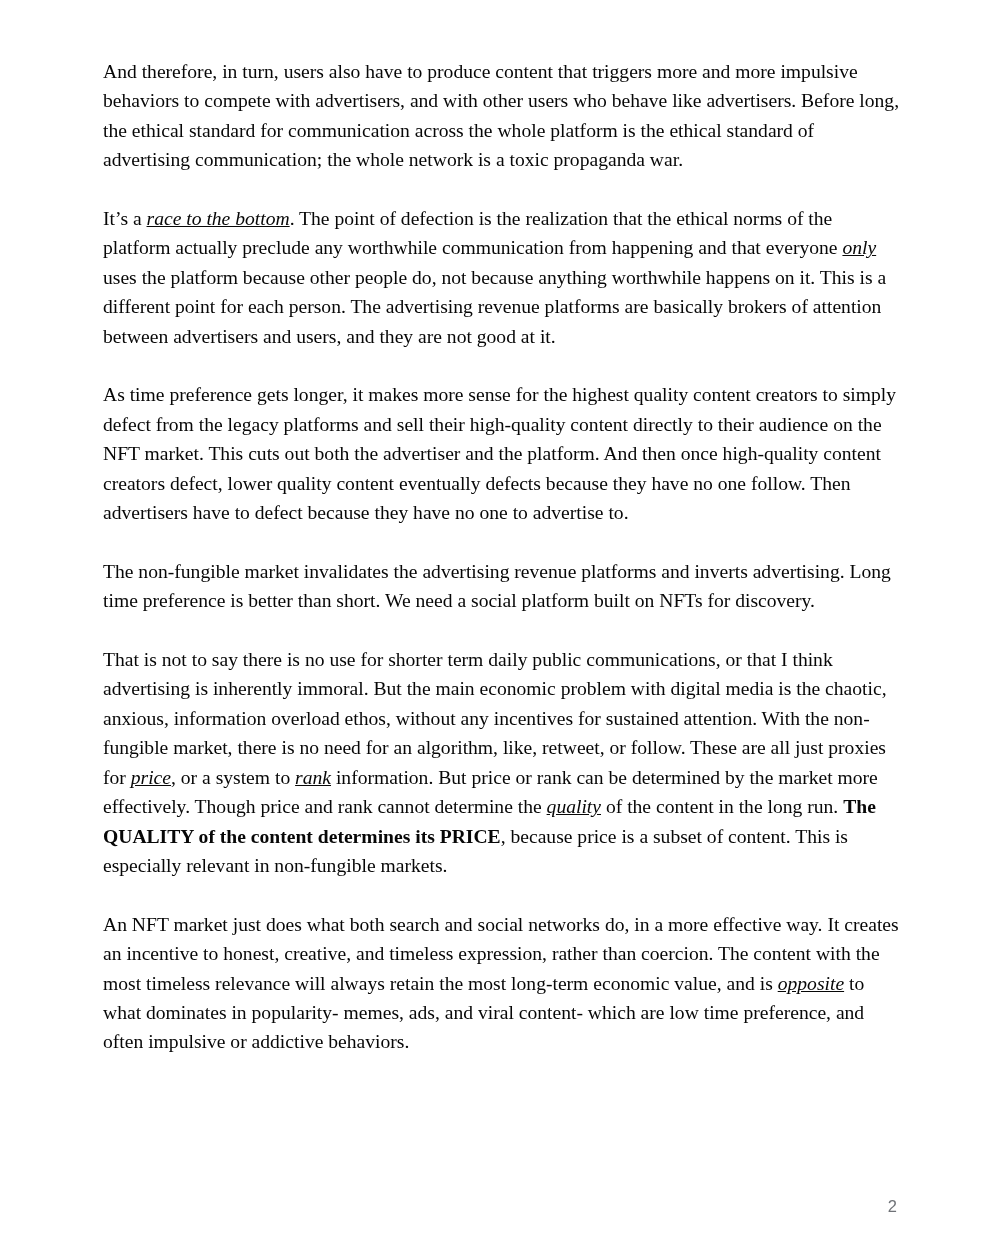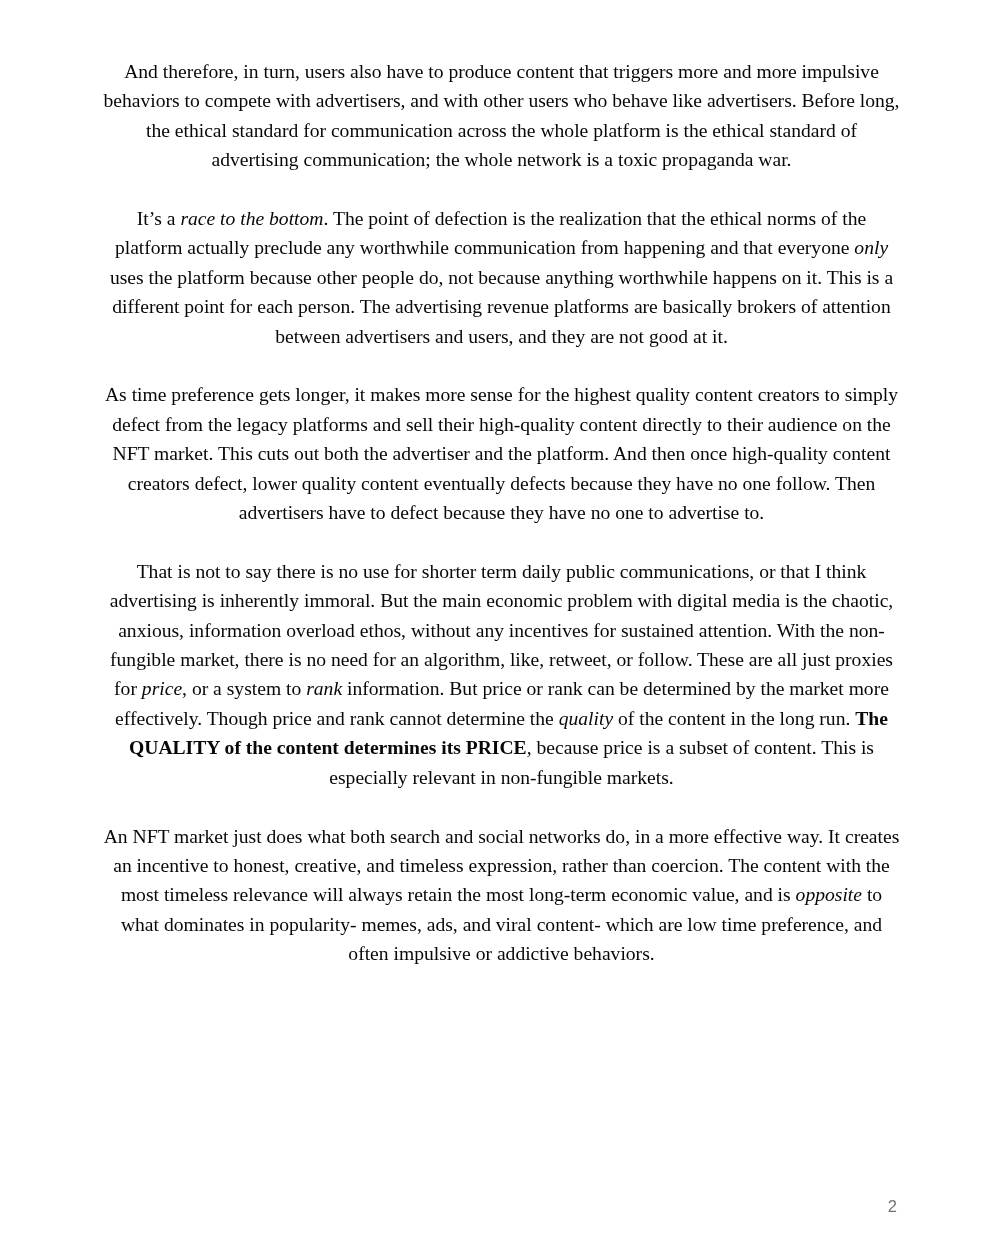--- a/index.html
+++ b/index.html
@@ -26,40 +26,40 @@
     left: 103px;
     top: 57px;
     width: 797px;
     font-size: 19.6px;
     line-height: 29.4px;
     text-align: left;
   }
   .para {
     margin: 0 0 29.4px 0;
     white-space: pre-wrap;
-    text-align: center;
   }
   .para:last-child { margin-bottom: 0; }
-  .it { font-style: italic; }
+  .it { font-style: italic; text-decoration: underline; }
   .bd { font-weight: bold; }
   .footer {
     position: absolute;
     top: 1196px;
     right: 103px;
     font-family: "Liberation Sans", sans-serif;
     font-size: 16.5px;
     line-height: 20px;
     color: var(--page_number_color);
   }
 </style>
 </head>
 <body>
 
 <div class="page">
   <div class="content">
       <p class="para"><span>And therefore, in turn, users also have to produce content that triggers more and more impulsive behaviors to compete with advertisers, and with other users who behave like advertisers. Before long, the ethical standard for communication across the whole platform is the ethical standard of advertising communication; the whole network is a toxic propaganda war.</span></p>
       <p class="para"><span>It’s a </span><span class="it">race to the bottom</span><span>. The point of defection is the realization that the ethical norms of the platform actually preclude any worthwhile communication from happening and that everyone </span><span class="it">only</span><span> uses the platform because other people do, not because anything worthwhile happens on it. This is a different point for each person. The advertising revenue platforms are basically brokers of attention between advertisers and users, and they are not good at it.</span></p>
       <p class="para"><span>As time preference gets longer, it makes more sense for the highest quality content creators to simply defect from the legacy platforms and sell their high-quality content directly to their audience on the NFT market. This cuts out both the advertiser and the platform. And then once high-quality content creators defect, lower quality content eventually defects because they have no one follow. Then advertisers have to defect because they have no one to advertise to.</span></p>
+      <p class="para"><span>The non-fungible market invalidates the advertising revenue platforms and inverts advertising. Long time preference is better than short. We need a social platform built on NFTs for discovery.</span></p>
       <p class="para"><span>That is not to say there is no use for shorter term daily public communications, or that I think advertising is inherently immoral. But the main economic problem with digital media is the chaotic, anxious, information overload ethos, without any incentives for sustained attention. With the non-fungible market, there is no need for an algorithm, like, retweet, or follow. These are all just proxies for </span><span class="it">price</span><span>, or a system to </span><span class="it">rank</span><span> information. But price or rank can be determined by the market more effectively. Though price and rank cannot determine the </span><span class="it">quality</span><span> of the content in the long run. </span><span class="bd">The QUALITY of the content determines its PRICE</span><span>, because price is a subset of content. This is especially relevant in non-fungible markets.</span></p>
       <p class="para"><span>An NFT market just does what both search and social networks do, in a more effective way. It creates an incentive to honest, creative, and timeless expression, rather than coercion. The content with the most timeless relevance will always retain the most long-term economic value, and is </span><span class="it">opposite</span><span> to what dominates in popularity- memes, ads, and viral content- which are low time preference, and often impulsive or addictive behaviors.</span></p>
     </div>
   <div class="footer">2</div>
 </div>
 
 </body></html>

